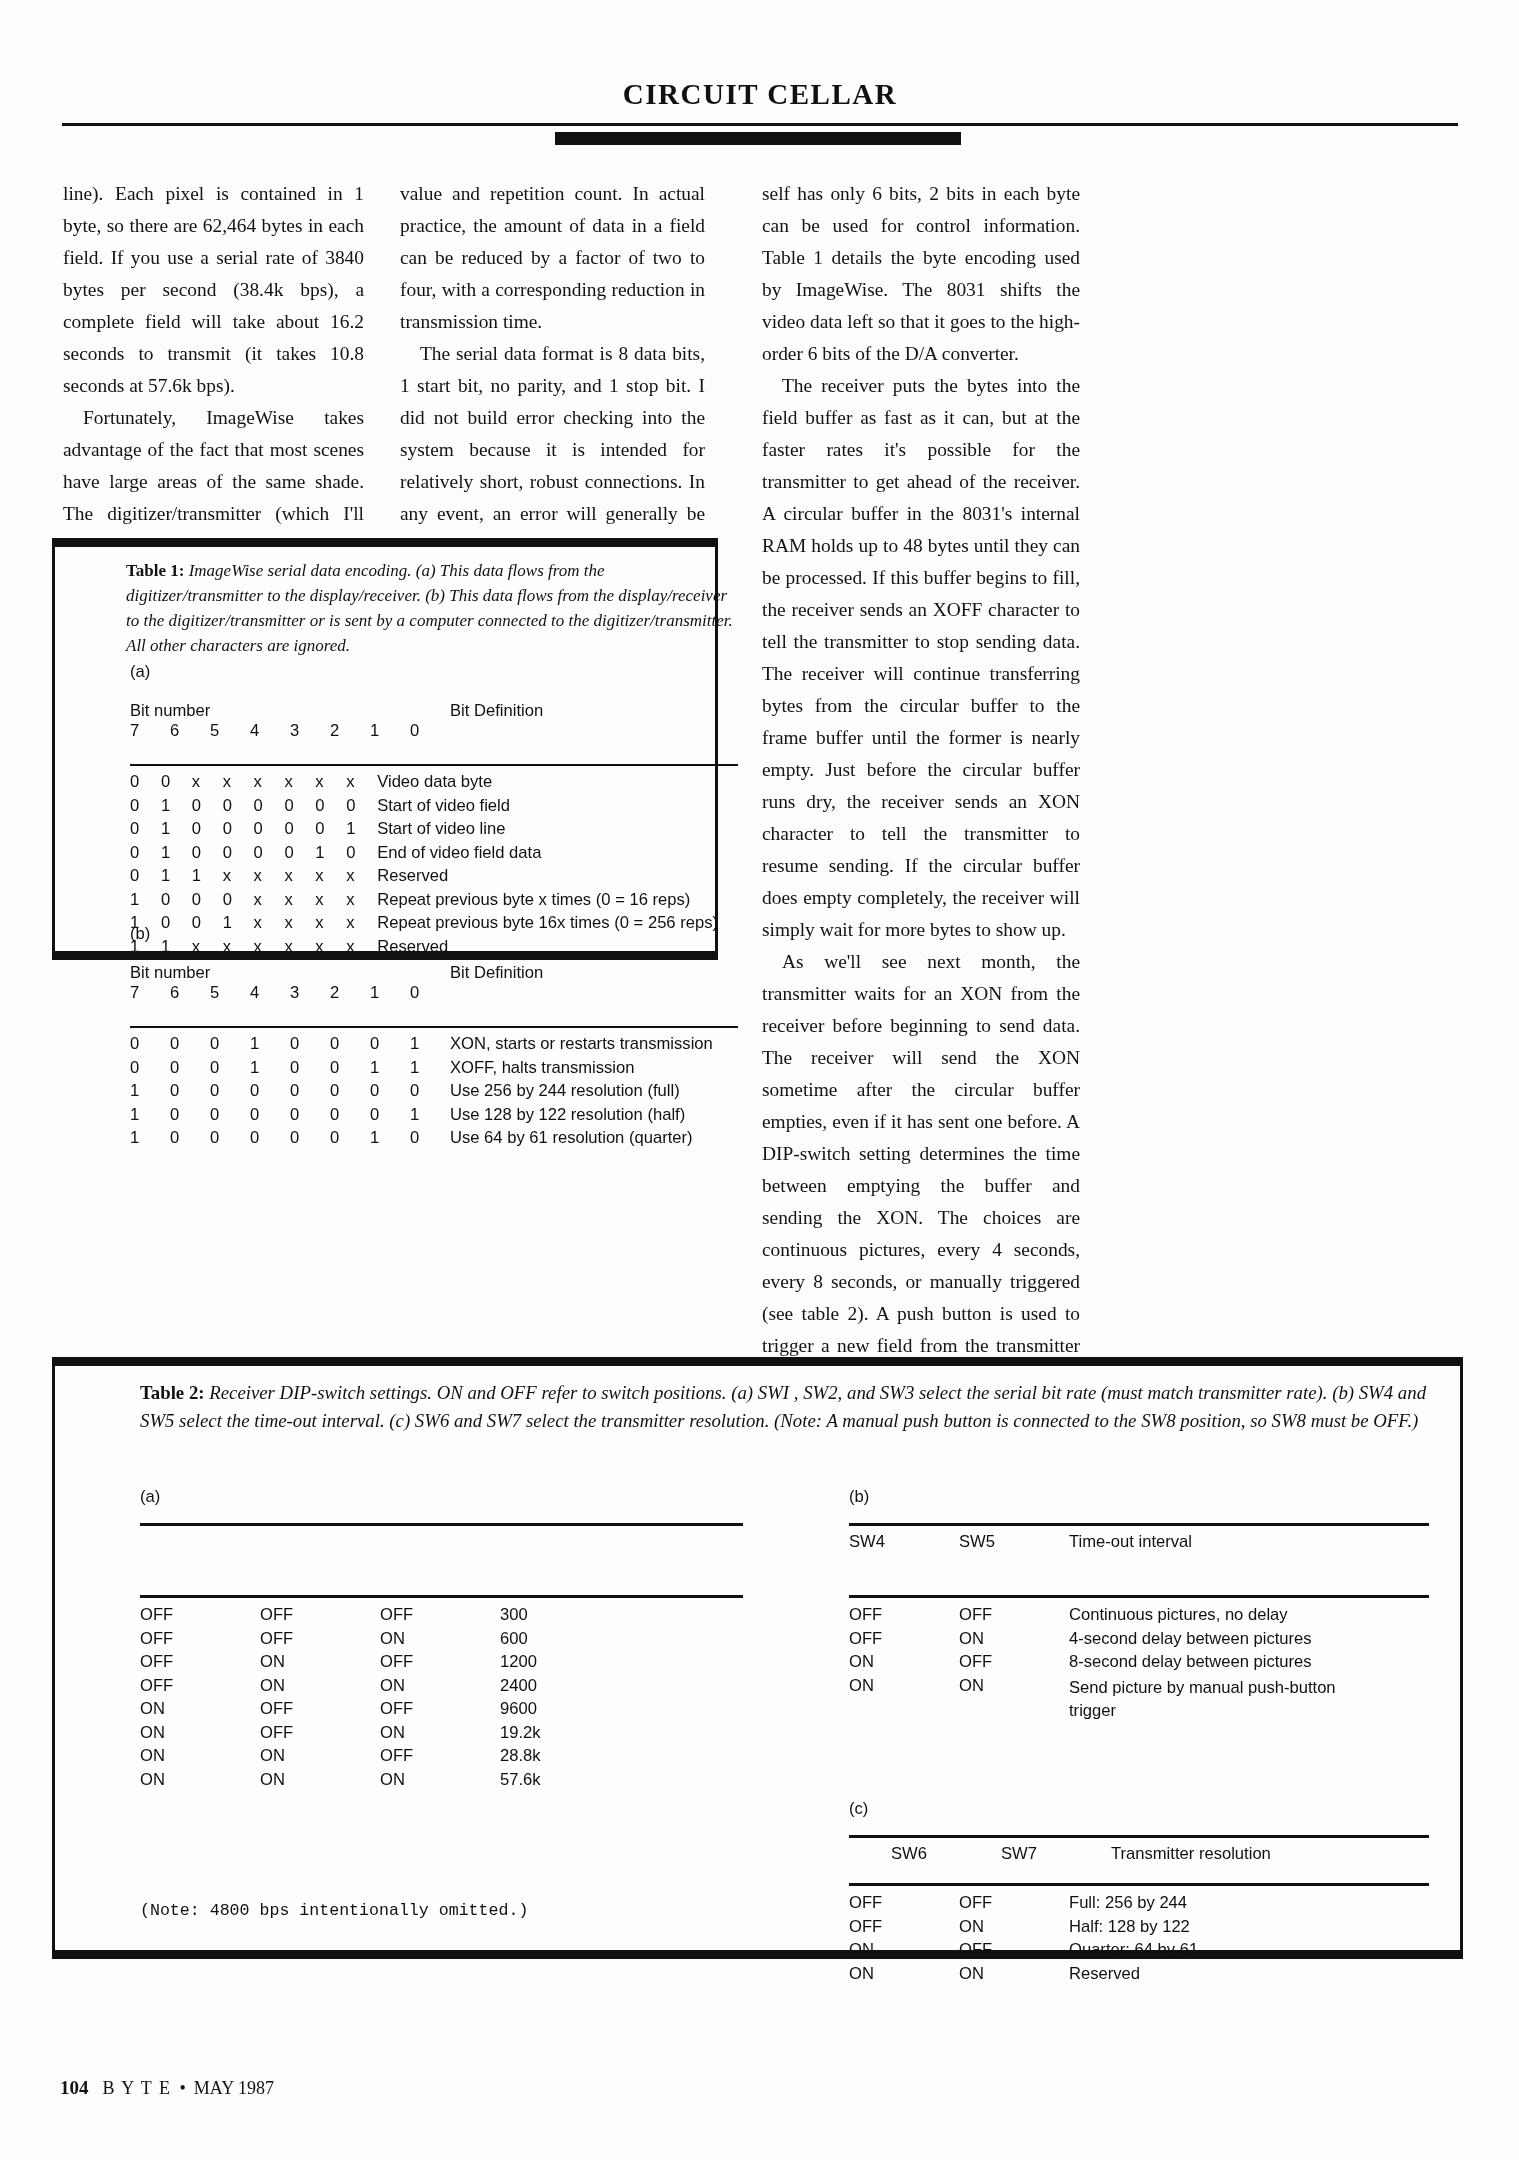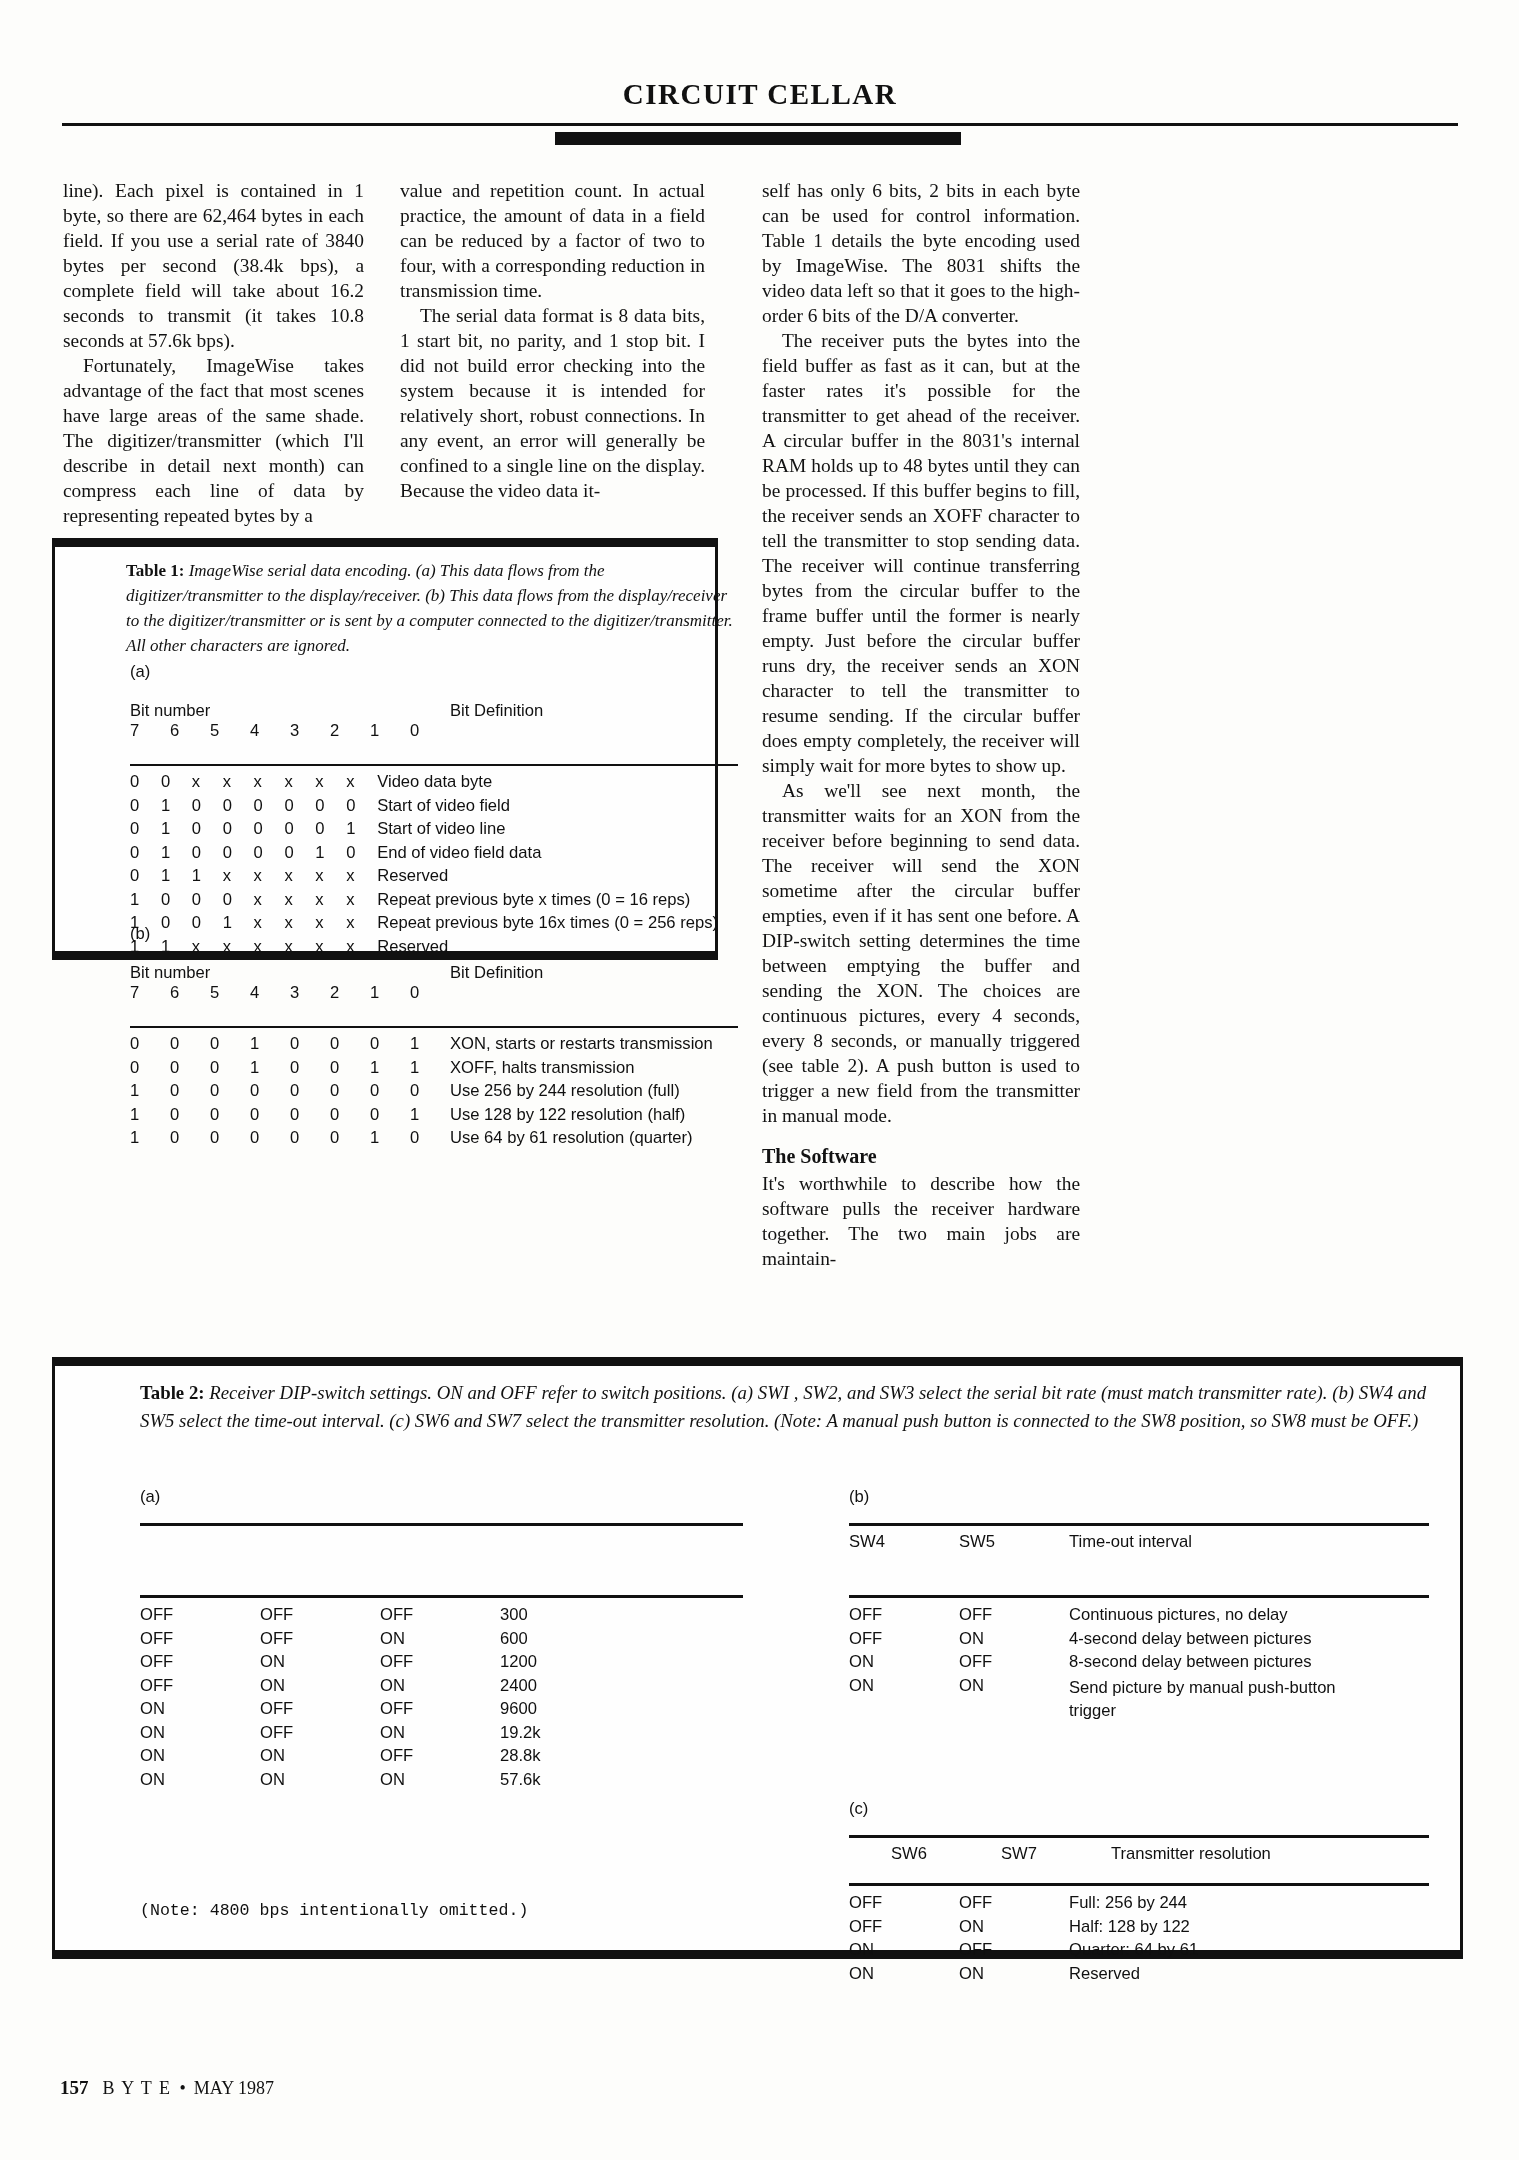--- a/index.html
+++ b/index.html
@@ -50,21 +50,21 @@
     width: 406px;
     height: 13px;
     background: #111;
   }
 
   
   .col {
     position: absolute;
     font-family: "Liberation Serif", serif;
     font-size: 19.4px;
-    line-height: 25px;
+    line-height: 32px;
     text-align: justify;
     text-justify: inter-word;
     hyphens: manual;
     color: #121212;
   }
   .col p { margin: 0; }
   .col p + p { text-indent: 20px; }
 
   #col1 { left: 63px;  top: 178px; width: 301px; }
   #col2 { left: 400px; top: 178px; width: 305px; }
@@ -605,16 +605,16 @@
       <tr class="rowh">
         <td class="swcol2">ON</td>
         <td class="swcol2">ON</td>
         <td>Reserved</td>
       </tr>
     </tbody>
       </table>
   </div>
 
   <div class="footer">
-    <span class="pg">157</span><span class="byte">B Y T E</span><span style="margin:0 8px;">•</span><span>MAY 1987</span>
+    <span class="pg">104</span><span class="byte">B Y T E</span><span style="margin:0 8px;">•</span><span>MAY 1987</span>
   </div>
 
 </div>
 
 </body></html>

